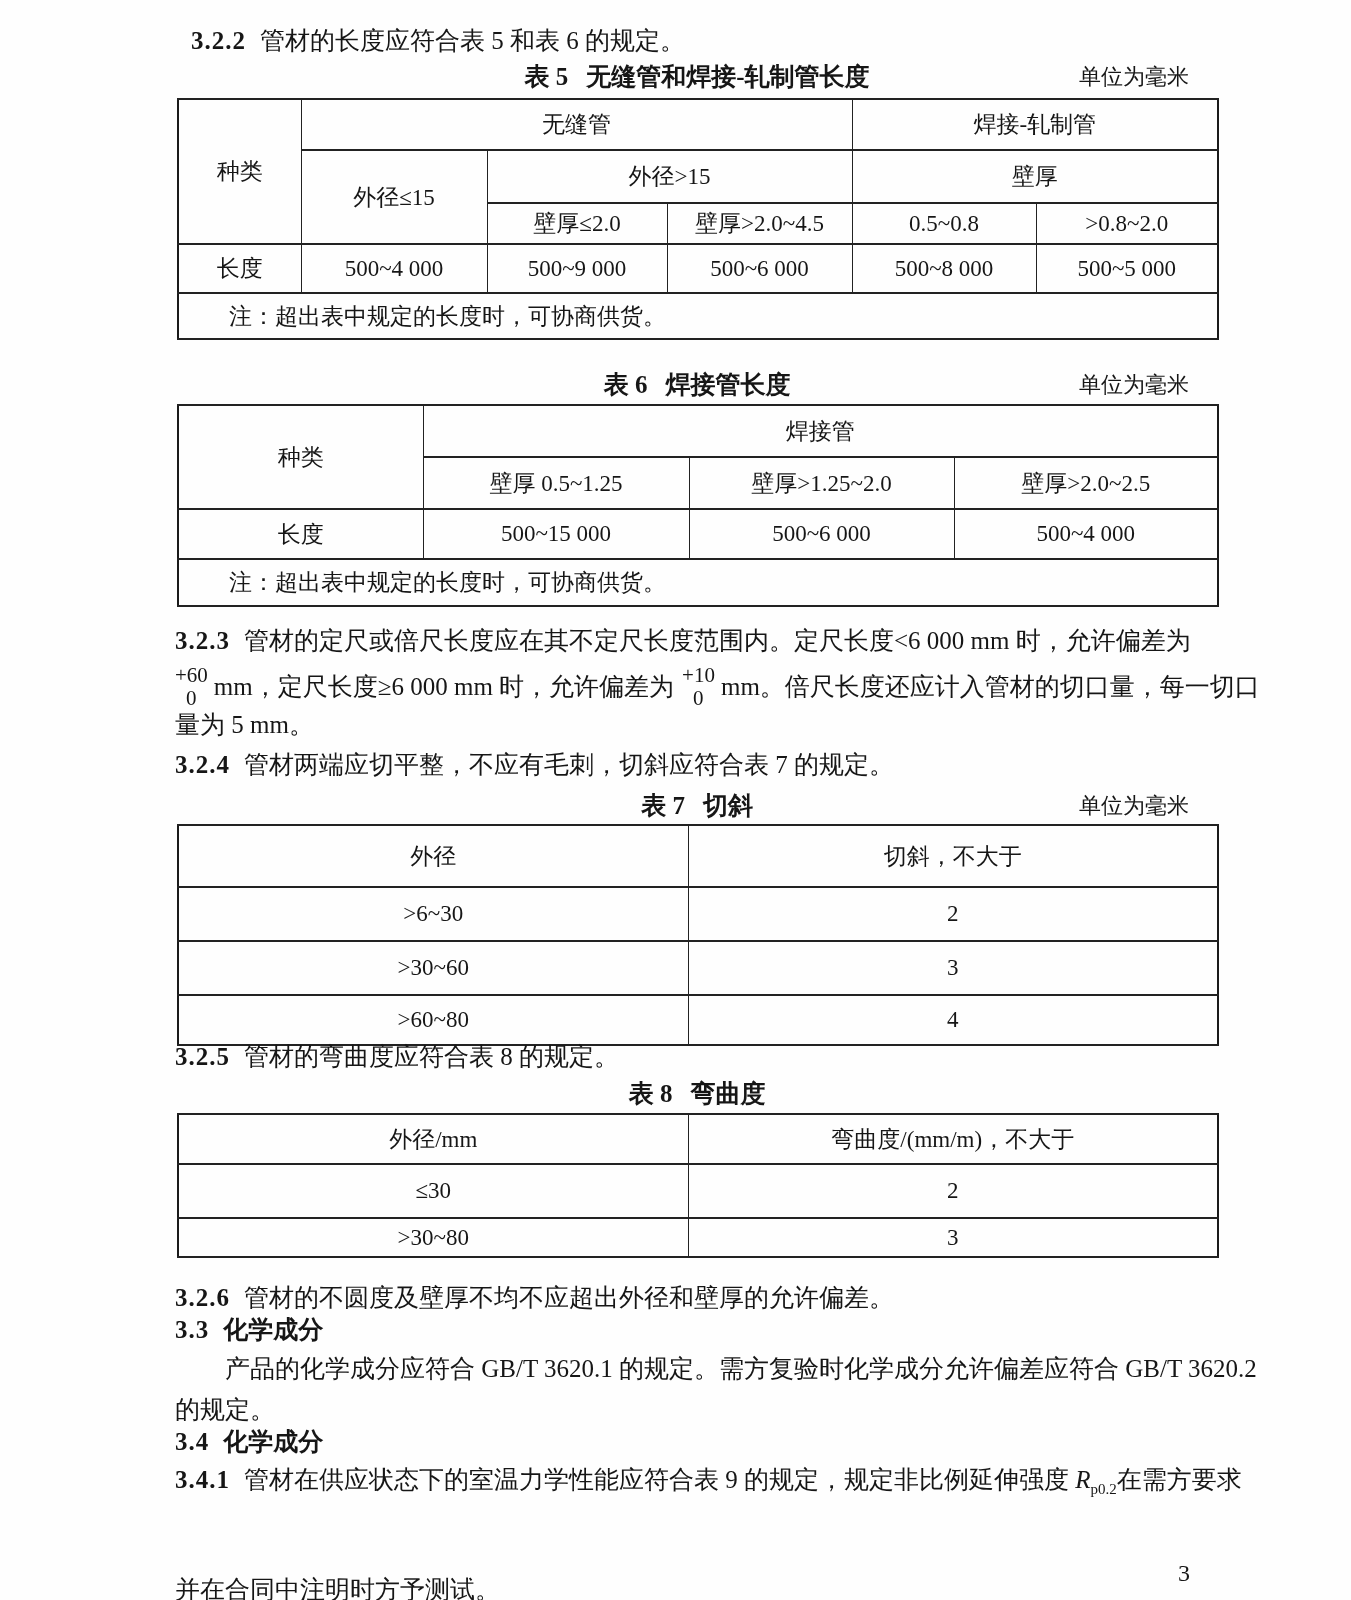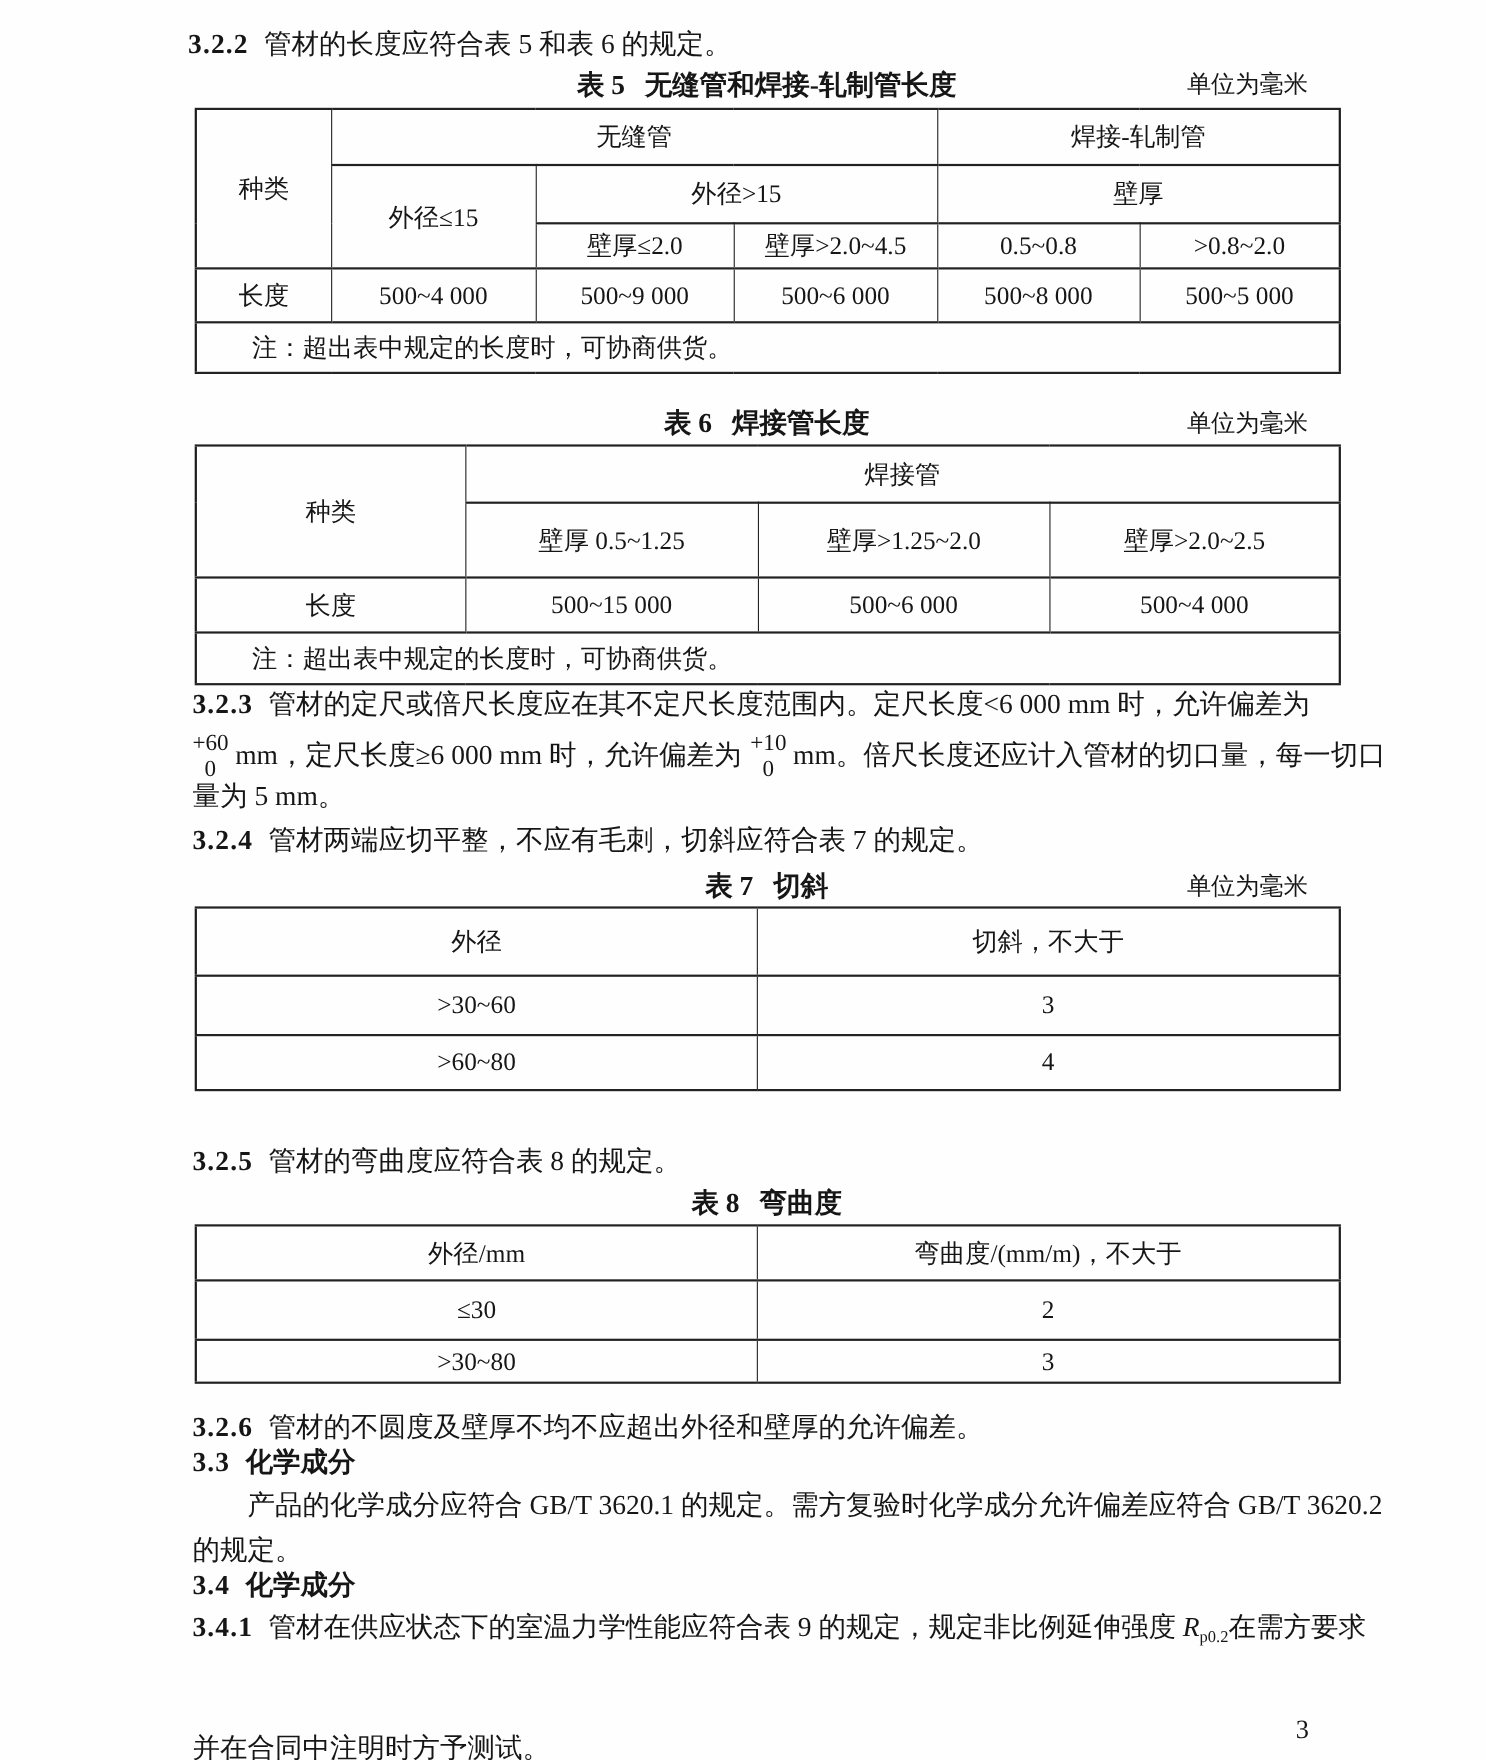--- a/index.html
+++ b/index.html
@@ -68,21 +68,21 @@
   .rsym { font-style: italic; font-family: "Liberation Serif", serif; }
   sub.rsub { font-size: 15px; }
 
   .page-num { font-size: 24px; }
 </style>
 </head>
 <body>
 
 <div class="page">
 
-  <div class="abs body-text" style="top:26px; left:171px;">
+  <div class="abs body-text" style="top:26px; left:191px;">
     <span class="clause-num">3.2.2</span><span>管材的长度应符合表 5 和表 6 的规定。</span>
   </div>
 
   <div class="caption-row" style="top:60px;">
     <div class="caption-title">
       <span>表 5</span><span class="gap"></span><span>无缝管和焊接-轧制管长度</span>
     </div>
     <div class="caption-unit">单位为毫米</div>
   </div>
 
@@ -138,21 +138,21 @@
       <col style="width:245px">
         <col style="width:266px">
         <col style="width:265px">
         <col style="width:264px">
     </colgroup>
     <tbody>
         <tr style="height:52px">
       <td rowspan="2">种类</td>
       <td colspan="3">焊接管</td>
     </tr>
-    <tr style="height:68px">
+    <tr style="height:52px">
       <td>壁厚 0.5~1.25</td>
       <td>壁厚&gt;1.25~2.0</td>
       <td>壁厚&gt;2.0~2.5</td>
     </tr>
     <tr style="height:50px">
       <td>长度</td>
       <td>500~15 000</td>
       <td>500~6 000</td>
       <td>500~4 000</td>
     </tr>
@@ -187,20 +187,24 @@
     <colgroup>
         <col style="width:510px">
         <col style="width:530px">
       </colgroup>
     <tbody>
         <tr style="height:62px">
       <td>外径</td>
       <td>切斜，不大于</td>
     </tr>
     <tr style="height:54px">
+      <td>&gt;6~30</td>
+      <td>2</td>
+    </tr>
+    <tr style="height:54px">
       <td>&gt;30~60</td>
       <td>3</td>
     </tr>
     <tr style="height:50px">
       <td>&gt;60~80</td>
       <td>4</td>
     </tr>
   </tbody>
     </table>
 

